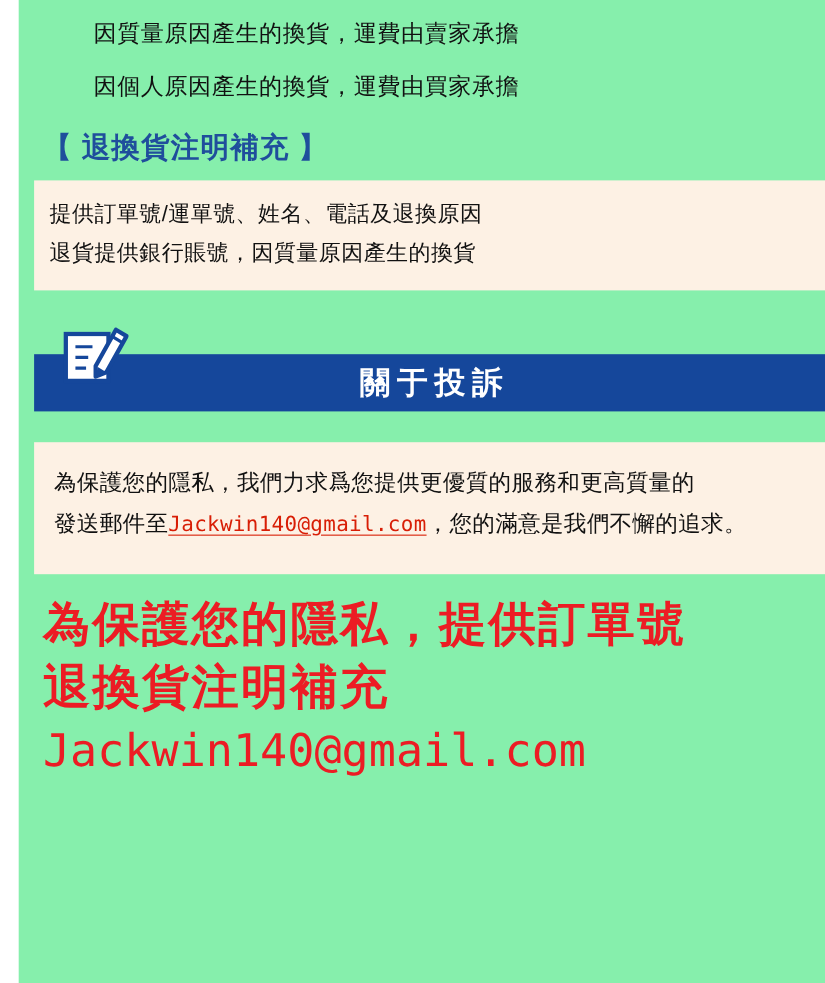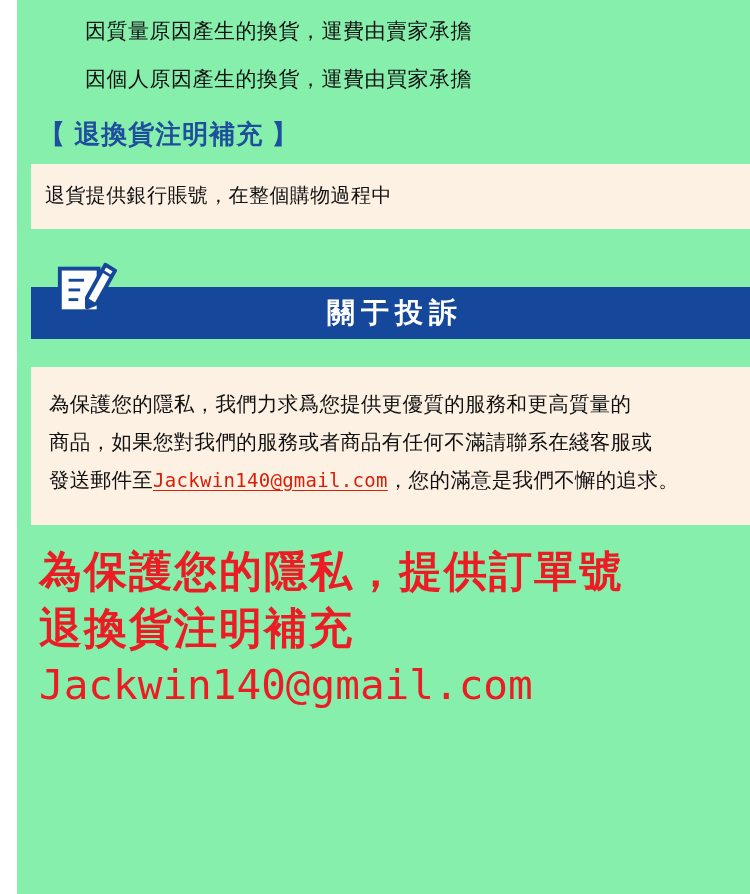--- a/index.html
+++ b/index.html
@@ -141,21 +141,22 @@
 <div class="page">
 
   <div class="policy-lines">
     <div class="policy-line">因質量原因產生的換貨，運費由賣家承擔</div>
     <div class="policy-line">因個人原因產生的換貨，運費由買家承擔</div>
   </div>
 
   <div class="bracket-heading">【 退換貨注明補充 】</div>
 
   <div class="note-box">
-    <div class="note-line">退貨提供銀行賬號，在整個購物過程中</div>
+    <div class="note-line">提供訂單號/運單號、姓名、電話及退換原因</div>
+    <div class="note-line">退貨提供銀行賬號，因質量原因產生的換貨</div>
   </div>
 
   <div class="banner-wrap">
     <svg class="pencil-icon" viewBox="0 0 64 64">
       <rect x="5" y="12" width="40" height="44" fill="#ffffff" stroke="#15479b" stroke-width="4"></rect>
       <line x1="14" y1="24" x2="30" y2="24" stroke="#15479b" stroke-width="3"></line>
       <line x1="14" y1="34" x2="26" y2="34" stroke="#15479b" stroke-width="3"></line>
       <line x1="14" y1="44" x2="24" y2="44" stroke="#15479b" stroke-width="3"></line>
       <g transform="rotate(0 0 0)">
         <polygon points="33,42 52,8 62,14 43,48 33,52" fill="#ffffff" stroke="#15479b" stroke-width="4" stroke-linejoin="round"></polygon>
@@ -163,21 +164,20 @@
         <line x1="48" y1="14" x2="58" y2="20" stroke="#15479b" stroke-width="3"></line>
       </g>
     </svg>
     <div class="banner">
       <span class="banner-title">關于投訴</span>
     </div>
   </div>
 
   <div class="complaint-box">
     <div class="complaint-line">為保護您的隱私，我們力求爲您提供更優質的服務和更高質量的</div>
-    <div class="complaint-line">商品，如果您對我們的服務或者商品有任何不滿請聯系在綫客服或</div>
     <div class="complaint-line">
       <span>發送郵件至</span><span class="email-inline">Jackwin140@gmail.com</span><span>，您的滿意是我們不懈的追求。</span>
     </div>
   </div>
 
   <div class="warning">
     <div class="warning-line">為保護您的隱私，提供訂單號</div>
     <div class="warning-line">退換貨注明補充</div>
     <div class="warning-email">Jackwin140@gmail.com</div>
   </div>

